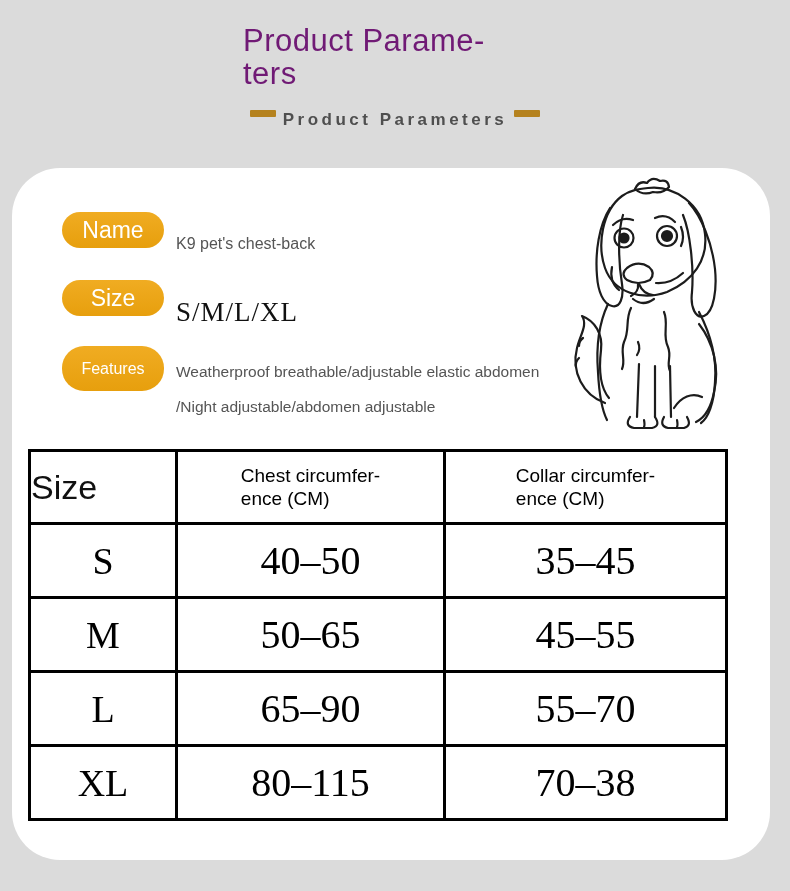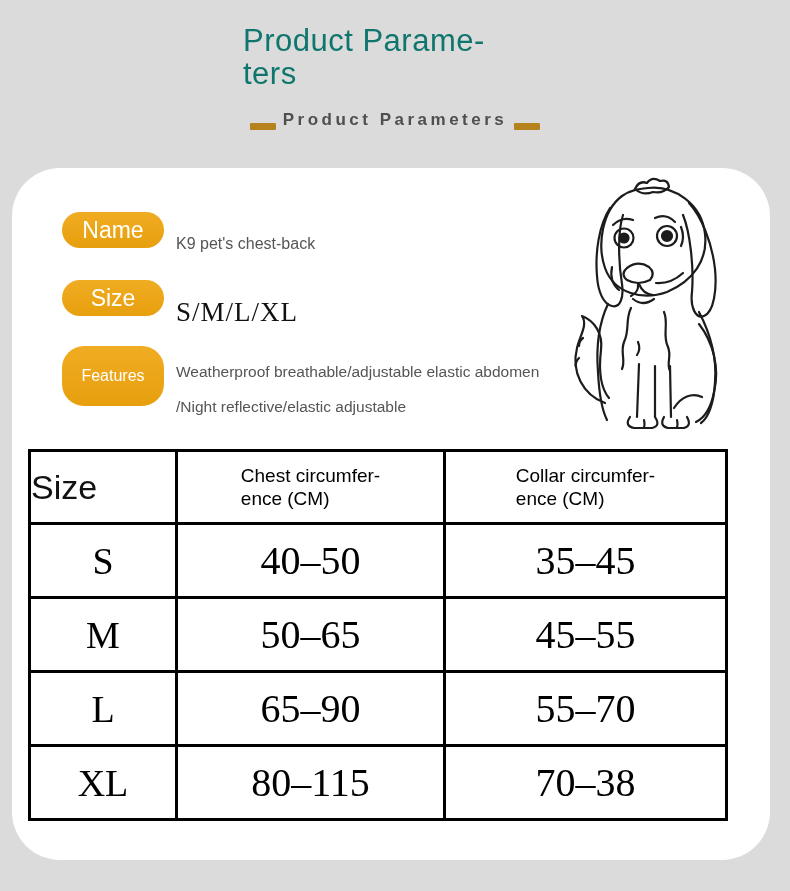--- a/index.html
+++ b/index.html
@@ -7,27 +7,27 @@
     width:790px; height:891px;
     background:#dbdbdb;
     font-family:"Liberation Sans", sans-serif;
     position:relative;
     overflow:hidden;
   }
 
   
   .page-title {
     position:absolute; left:243px; top:24px;
-    color:#0f766e;
+    color:#701a75;
     font-size:31px; line-height:33px; font-weight:400;
     letter-spacing:0.5px;
   }
   .subtitle-row {
     position:absolute; top:110px; left:0; width:790px;
-    display:flex; justify-content:center; align-items:flex-end; gap:7px;
+    display:flex; justify-content:center; align-items:flex-start; gap:7px;
   }
   .subtitle-bar {
     width:26px; height:7px; background:#b5821e; border-radius:1px;
   }
   .subtitle-text {
     font-size:17px; font-weight:bold; color:#4f4f4f; letter-spacing:3.5px;
   }
 
   
   .card {
@@ -39,21 +39,21 @@
   .pill {
     position:absolute; left:50px; width:102px; height:36px;
     background:linear-gradient(#f0ac22,#e79f0d);
     border-radius:22px;
     color:#ffffff;
     display:flex; align-items:center; justify-content:center;
     font-size:23px;
   }
   .pill.name-pill     { top:44px; }
   .pill.size-pill     { top:112px; }
-  .pill.features-pill { top:178px; height:60px; font-size:16px;align-items:center; }
+  .pill.features-pill { top:178px; height:45px; font-size:16px;align-items:center; }
 
   .spec-value { position:absolute; left:164px; color:#555555;margin-top:10px; }
   .name-value     { top:57px;  font-size:16px; }
   .size-value     { top:119px; font-size:27px; color:#111;
                     font-family:"Liberation Serif", serif; letter-spacing:1px; }
   .features-line1 { top:185px; font-size:15.5px; }
   .features-line2 { top:220px; font-size:15.5px; }
 
   
   .dog-wrap { position:absolute; left:540px; top:4px; width:185px; height:262px; }
@@ -116,21 +116,21 @@
 
   <div class="pill size-pill">
     <span>Size</span>
   </div>
   <div class="spec-value size-value">S/M/L/XL</div>
 
   <div class="pill features-pill">
     <span>Features</span>
   </div>
   <div class="spec-value features-line1">Weatherproof breathable/adjustable elastic abdomen</div>
-  <div class="spec-value features-line2">/Night reflective/elastic adjustable</div>
+  <div class="spec-value features-line2">/Night adjustable/abdomen adjustable</div>
 
   <div class="dog-wrap">
     <svg width="185" height="262" viewBox="0 0 185 262">
       <g fill="none" stroke="#1c1c1c" stroke-width="2.2" stroke-linecap="round" stroke-linejoin="round">
 
         <path d="M96,16 C122,13 150,32 153,62 C156,88 141,109 115,120 C90,129 62,121 53,96 C45,73 50,39 70,24 C78,18 87,17 96,16 Z"></path>
 
         <path d="M83,17 Q87,8 95,11 Q100,4 108,9 Q116,7 117,15 Q111,22 101,20 Q91,24 83,17"></path>
 
         <path d="M58,36 C47,53 43,80 45,104 C46,119 51,132 60,134 C68,136 72,126 70,112 C66,88 66,58 71,43"></path>

